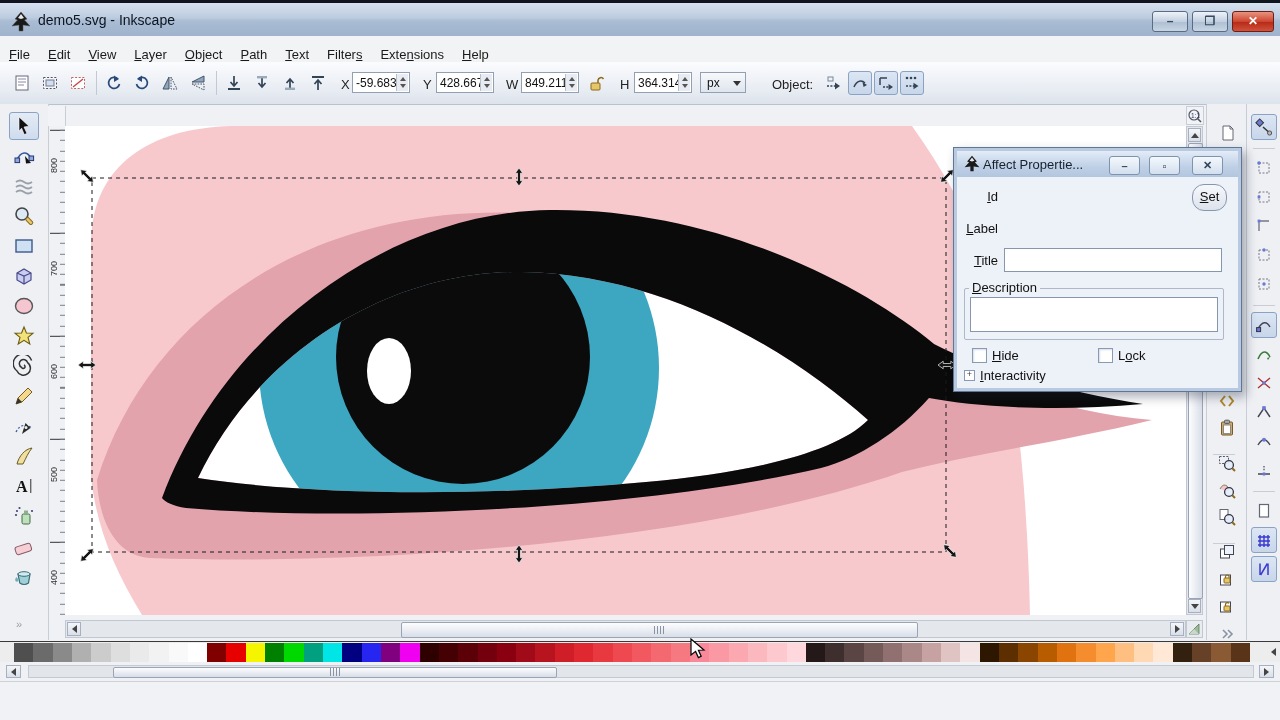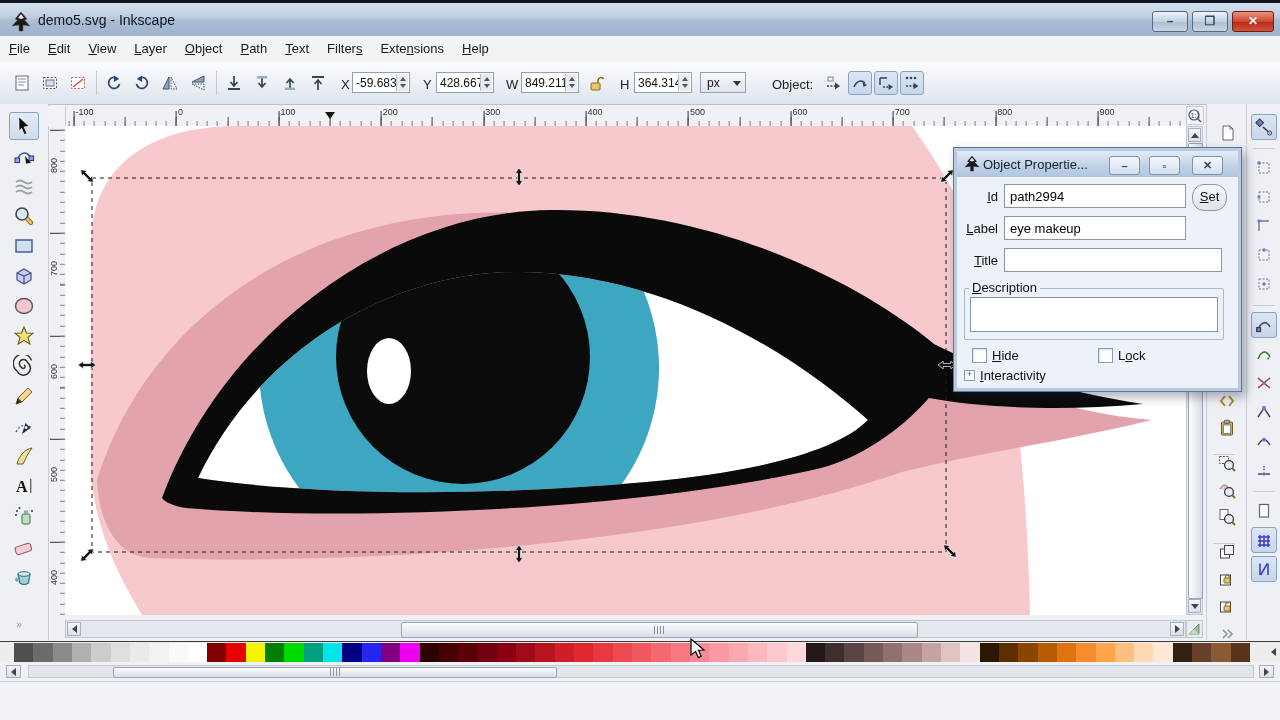--- a/index.html
+++ b/index.html
@@ -12,21 +12,21 @@
     border-top:3px solid #10151f;box-sizing:border-box;}
   .titlebar .apptitle{position:absolute;left:38px;top:9px;font-size:14px;color:#0c1420;}
   .logo{position:absolute;left:10px;top:8px;width:22px;height:22px;}
   .winbtn{position:absolute;top:8px;height:21px;border:1px solid #5a6c84;border-radius:3px;
     background:linear-gradient(#eef3f9,#c3d0e0 50%,#aebfd3 52%,#c8d5e4);
     box-sizing:border-box;text-align:center;line-height:18px;font-weight:bold;color:#384a60;font-size:12px;}
   .winbtn.close{background:linear-gradient(#e8937f,#cf4630 50%,#b72c18 55%,#d0523c);color:#fff;border-color:#6e2014;}
   
   .menubar{position:absolute;left:0;top:36px;width:1280px;height:26px;background:#f2f3f5;
     border-bottom:1px solid #d4d7dc;}
-  .menu-item{display:inline-block;padding:5px 9px;font-size:13px;color:#1a1a1a;}
+  .menu-item{display:inline-block;padding:11px 9px;font-size:13px;color:#1a1a1a;}
   .menu-item u{text-decoration:underline;}
   
   .toolbar{position:absolute;left:0;top:62px;width:1280px;height:42px;
     background:linear-gradient(#fbfcfe,#e7ebf2 70%,#dde3ec);border-bottom:1px solid #b9c1cd;}
   .tbtn{position:absolute;top:9px;width:24px;height:24px;display:flex;align-items:center;justify-content:center;}
   .tsep{position:absolute;top:9px;width:1px;height:24px;background:#c3c9d3;}
   .tlabel{position:absolute;top:15px;font-size:13px;color:#222;}
   .spinbox{position:absolute;top:10px;height:21px;background:#fff;border:1px solid #93a0b4;
     box-sizing:border-box;font-size:12px;}
   .spinbox .val{position:absolute;left:3px;top:3px;}
@@ -425,34 +425,20 @@
           <svg width="22" height="22" viewBox="0 0 22 22">
             <path d="M5,9 L17,9 L15.5,18 Q11,21 6.8,18 Z" fill="#9fd0d8" stroke="#3a6a74" stroke-width="1.2"></path>
             <ellipse cx="11" cy="9" rx="6" ry="2.3" fill="#cfeaf0" stroke="#3a6a74"></ellipse>
             <path d="M3.4,12 q-2.4,3.4 -0.3,4.6 q2.2,1 2.3,-2.2" fill="#6fb0bc"></path>
           </svg>
         </span>
       </div>
     </div>
 
   <div class="rcorner"></div>
-  <div class="hruler" id="hruler">
-    <span class="rmarker" style="left:260px"></span>
-  <span class="rlab" style="left: 10.6px;">-100</span>
-      <span class="rlab" style="left: 113px;">0</span>
-      <span class="rlab" style="left: 215.4px;">100</span>
-      <span class="rlab" style="left: 317.8px;">200</span>
-      <span class="rlab" style="left: 420.2px;">300</span>
-      <span class="rlab" style="left: 522.6px;">400</span>
-      <span class="rlab" style="left: 625px;">500</span>
-      <span class="rlab" style="left: 727.4px;">600</span>
-      <span class="rlab" style="left: 829.8px;">700</span>
-      <span class="rlab" style="left: 932.2px;">800</span>
-      <span class="rlab" style="left: 1034.6px;">900</span>
-    </div>
   <div class="vruler" id="vruler">
       <span class="rlab" style="top: 32px;">800</span>
       <span class="rlab" style="top: 135px;">700</span>
       <span class="rlab" style="top: 238px;">600</span>
       <span class="rlab" style="top: 341px;">500</span>
       <span class="rlab" style="top: 444px;">400</span>
     </div>
   <div class="zoom11">
       <span class="ic">
         <svg width="16" height="16" viewBox="0 0 16 16">
@@ -736,30 +722,28 @@
         </span>
       </div>
     </div>
 
   <div class="dlg">
     <div class="dlg-title">
       <svg style="position:absolute;left:6px;top:4px" width="18" height="18" viewBox="0 0 22 22">
         <path d="M11,1 L17,8 L14.5,9 L20,15 L13,14 L13,20 L9,20 L9,14 L2,15 L7.5,9 L5,8 Z" fill="#1a1a1a"></path>
         <path d="M11,3 L14,7 L11,8 L8,7 Z" fill="#e8e8e8"></path>
       </svg>
-      <span class="t">Object Propertie...</span>
+      <span class="t">Affect Propertie...</span>
       <div class="dlgbtn" style="left:152px">–</div>
       <div class="dlgbtn" style="left:192px">▫</div>
       <div class="dlgbtn" style="left:235px">✕</div>
     </div>
     <span class="row-label" style="left:8px;top:41px;width:36px"><u>I</u>d</span>
-    <input style="left: 50px; top: 36px; width: 182px;" value="path2994">
     <div class="setbtn"><u>S</u>et</div>
     <span class="row-label" style="left:8px;top:73px;width:36px"><u>L</u>abel</span>
-    <input style="left: 50px; top: 68px; width: 182px;" value="eye makeup">
     <span class="row-label" style="left:8px;top:105px;width:36px"><u>T</u>itle</span>
     <input style="left: 50px; top: 100px; width: 218px;" value="">
     <div class="descframe">
       <div class="descarea"></div>
     </div>
     <span class="desclab"><u>D</u>escription</span>
     <span class="cb" style="left:18px;top:200px"></span>
     <span class="cblabel" style="left:38px;top:200px"><u>H</u>ide</span>
     <span class="cb" style="left:144px;top:200px"></span>
     <span class="cblabel" style="left:164px;top:200px">L<u>o</u>ck</span>

